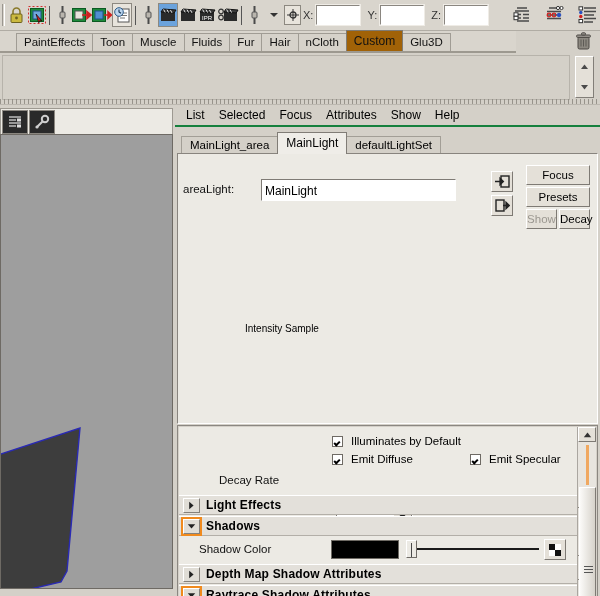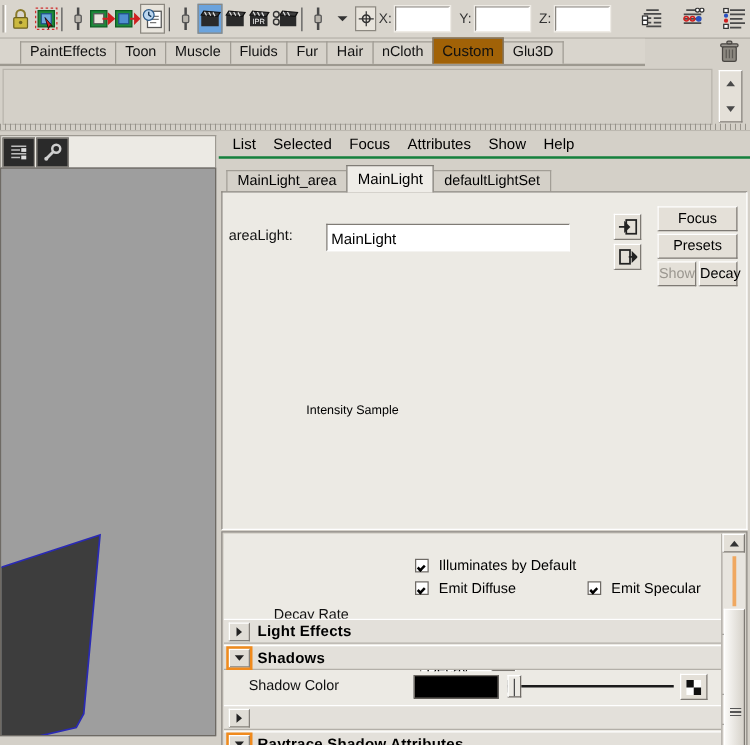--- a/index.html
+++ b/index.html
@@ -475,21 +475,21 @@
     <div class="wbtn" style="position:absolute;left:348px;top:33px;width:64px">Presets</div>
     <div class="wbtn disabled" style="position:absolute;left:348px;top:55px;width:31px">Show</div>
     <div class="wbtn" style="position:absolute;left:381px;top:55px;width:31px">Decay</div>
 
     <div style="position:absolute;left:67px;top:169px;font-size:10px">Intensity Sample</div>
   </div>
 
   <div id="aeScroll">
     <div id="aeList">
 
-      <div style="position:absolute;left:0;top:12px;width:398px;height:68px;background:#eceae4">
+      <div style="position:absolute;left:0;top:0;width:398px;height:68px;background:#eceae4">
         <div style="position:absolute;left:153px;top:8px">
           <span class="chk on"></span>
           <span class="small" style="margin-left:5px">Illuminates by Default</span>
         </div>
         <div style="position:absolute;left:153px;top:26px">
           <span class="chk on"></span>
           <span class="small" style="margin-left:5px">Emit Diffuse</span>
         </div>
         <div style="position:absolute;left:291px;top:26px">
           <span class="chk on"></span>
@@ -540,20 +540,21 @@
             </svg>
         </div>
       </div>
 
       <div class="sect-bar" style="position:absolute;left:0;top:137px;width:398px">
         <span class="sect-arrow">
           <svg width="7" height="9" viewBox="0 0 7 9">
               <path d="M1.2 0.8L5.6 4.5 1.2 8.2z" fill="#222"></path>
             </svg>
         </span>
+        <span class="sect-title">Depth Map Shadow Attributes</span>
       </div>
 
       <div class="sect-bar" style="position:absolute;left:0;top:158px;width:398px">
         <span class="sect-arrow hl">
           <svg width="9" height="7" viewBox="0 0 9 7">
               <path d="M0.8 1.2h7.4L4.5 5.6z" fill="#222"></path>
             </svg>
         </span>
         <span class="sect-title">Raytrace Shadow Attributes</span>
       </div>

